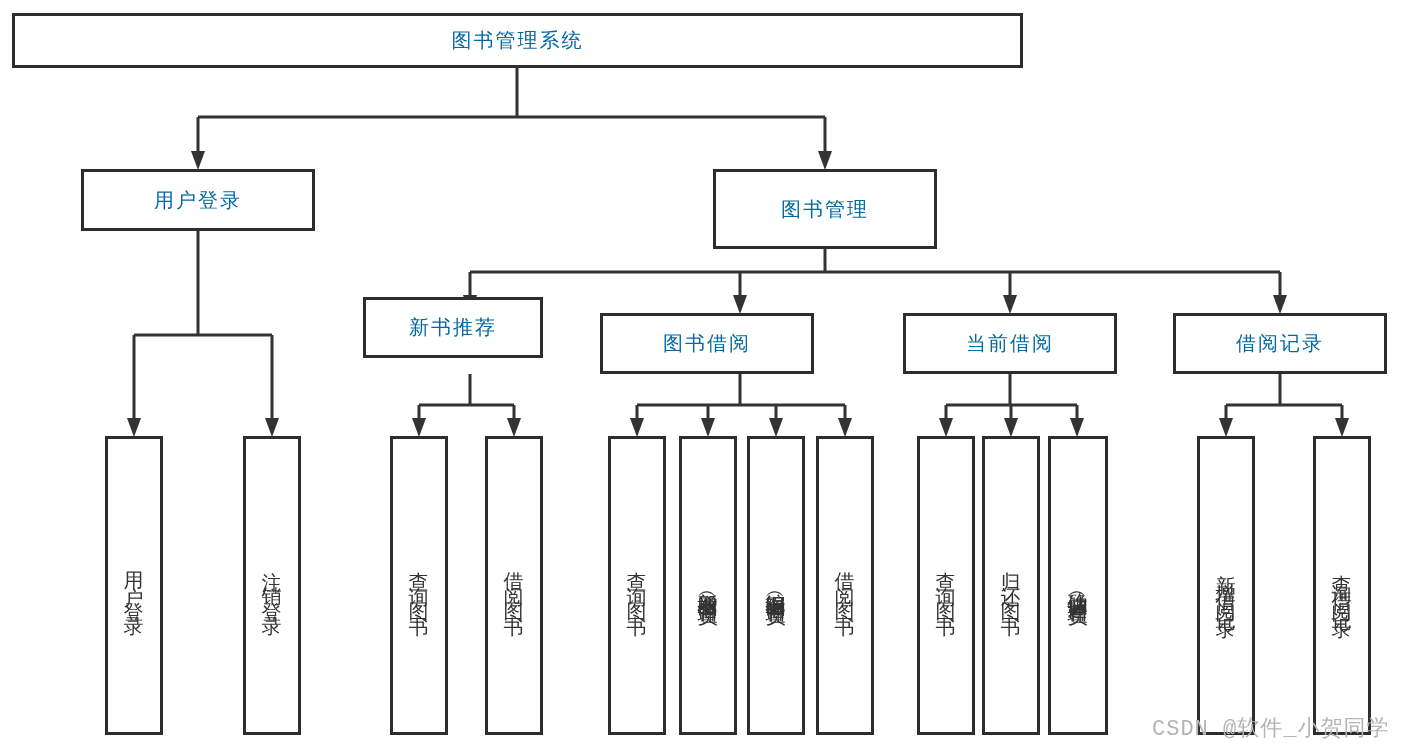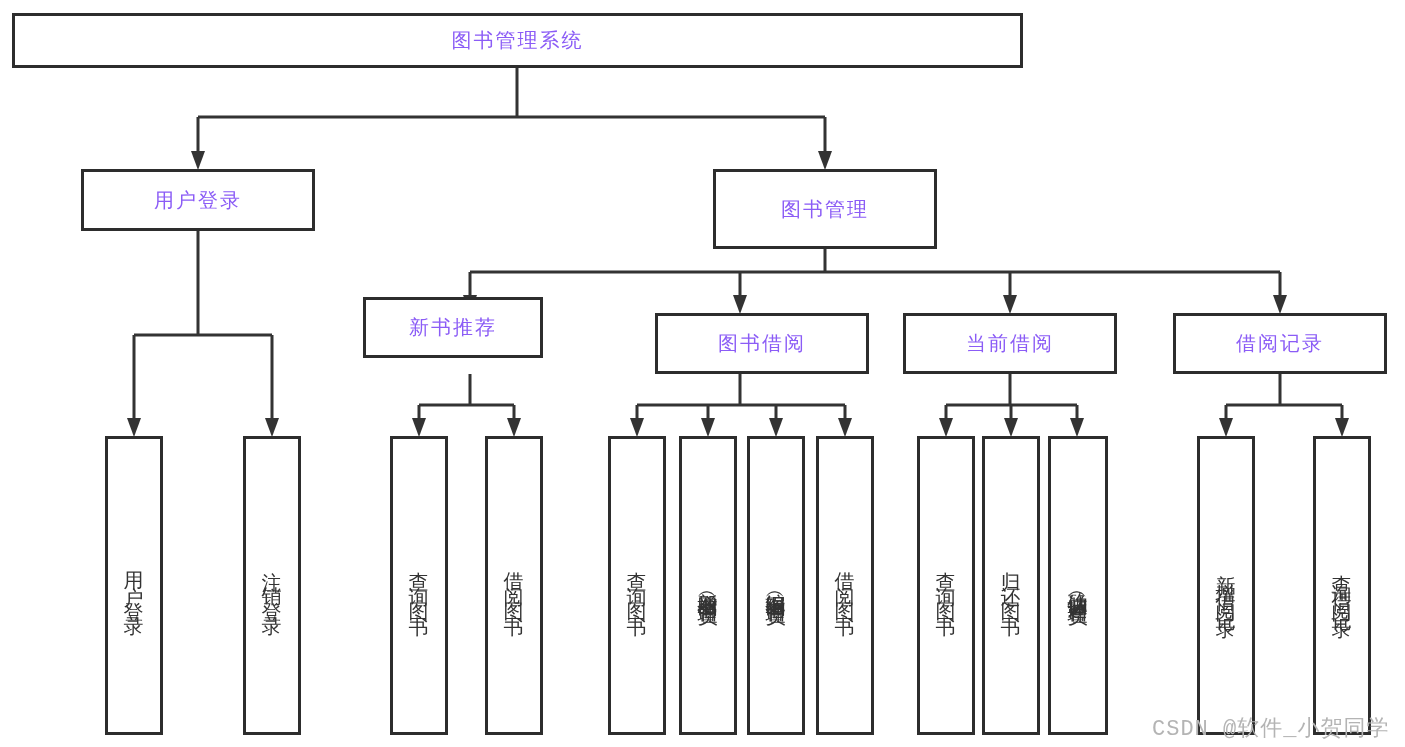--- a/index.html
+++ b/index.html
@@ -5,21 +5,21 @@
   html,body{margin:0;padding:0;background:#fff;}
   .canvas{
     position:relative;width:1405px;height:747px;background:#ffffff;overflow:hidden;
     font-family:"Liberation Sans","DejaVu Sans",sans-serif;color:#333;
   }
   .wires{position:absolute;left:0;top:0;z-index:0;}
   .hnode{
     position:absolute;z-index:1;box-sizing:border-box;
     border:3px solid #2d2d2d;background:#fff;
     display:flex;align-items:center;justify-content:center;
-    font-size:20px;letter-spacing:2px;color:#8b5cf6;
+    font-size:20px;letter-spacing:2px;color:#0369a1;
   }
   .vnode{
     position:absolute;z-index:1;box-sizing:border-box;
     top:436px;width:58px;height:299px;
     border:3px solid #2d2d2d;background:#fff;
     display:flex;align-items:center;justify-content:center;
   }
   .vnode span{
     writing-mode:vertical-rl;text-orientation:mixed;
     font-size:20px;color:#333;line-height:1;
@@ -87,21 +87,21 @@
   <div class="hnode" style="left:81px;top:169px;width:234px;height:62px">
     <span>用户登录</span>
   </div>
   <div class="hnode" style="left:713px;top:169px;width:224px;height:80px">
     <span>图书管理</span>
   </div>
 
   <div class="hnode" style="left:363px;top:297px;width:180px;height:61px">
     <span>新书推荐</span>
   </div>
-  <div class="hnode" style="left:655px;top:313px;width:214px;height:61px">
+  <div class="hnode" style="left:600px;top:313px;width:214px;height:61px">
     <span>图书借阅</span>
   </div>
   <div class="hnode" style="left:1173px;top:313px;width:214px;height:61px">
     <span>借阅记录</span>
   </div>
   <div class="hnode" style="left:903px;top:313px;width:214px;height:61px">
     <span>当前借阅</span>
   </div>
 
   <div class="vnode s" style="left:105px">

